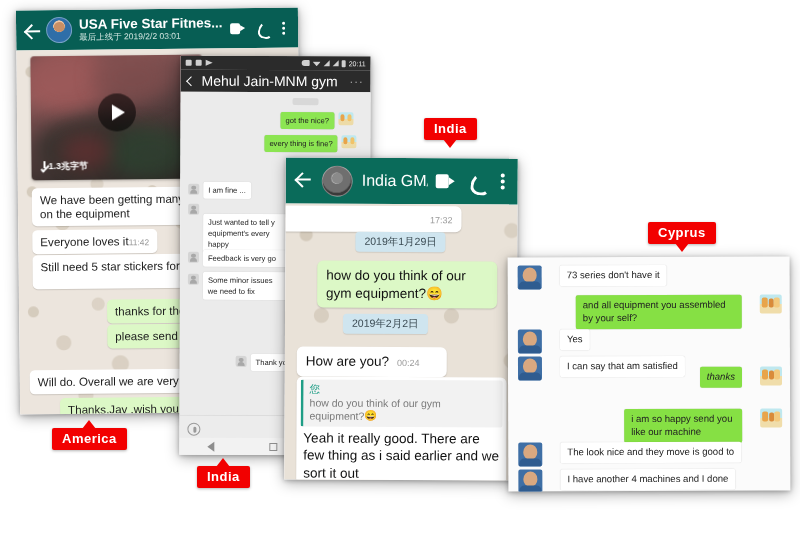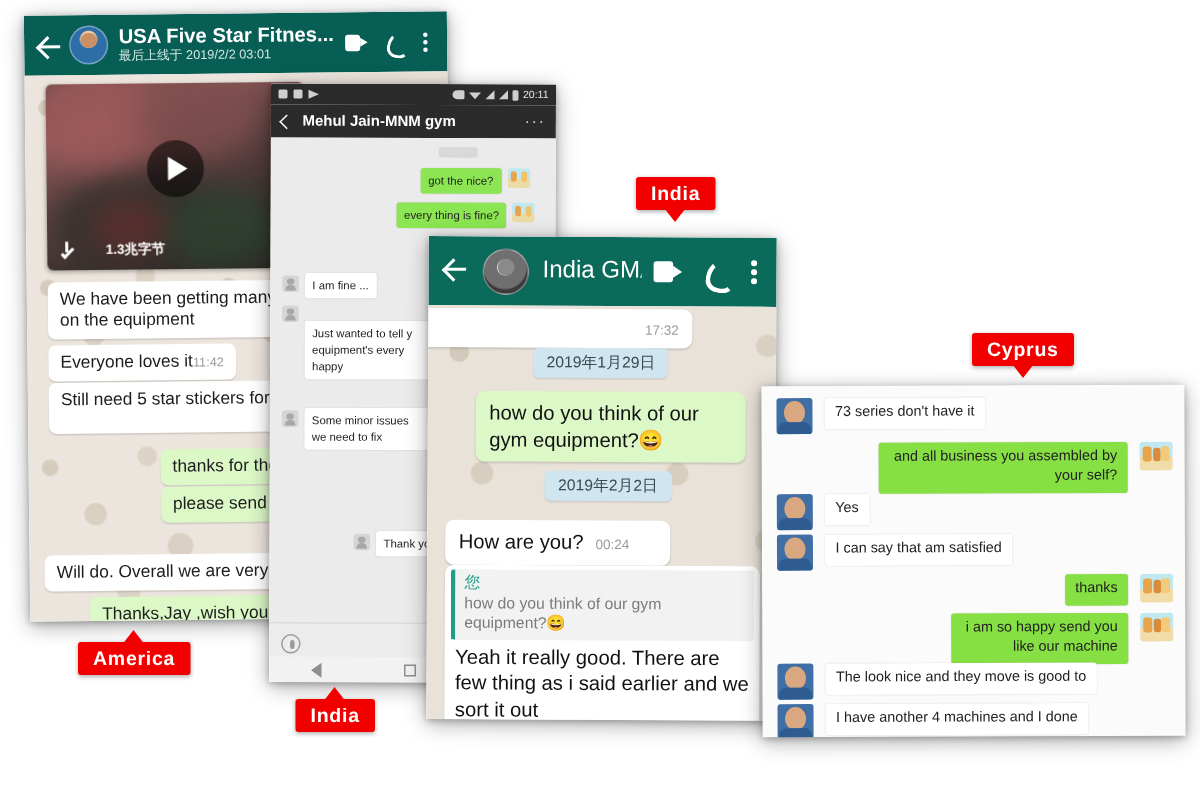--- a/index.html
+++ b/index.html
@@ -57,21 +57,21 @@
   }
   .video-card{ position:absolute; left:14px; top:6px; width:172px; height:124px;
         background:linear-gradient(160deg,#6d4a4a 0%, #8a5757 22%, #5a4040 48%, #3d3230 70%, #2b2523 100%);
         border-radius:4px; overflow:hidden; filter:blur(0px); box-shadow:0 1px 3px rgba(0,0,0,.3);}
   .video-card .blob{position:absolute;border-radius:50%;filter:blur(9px);opacity:.8;}
   .play-btn{ position:absolute; left:50%; top:46%; transform:translate(-50%,-50%);
         width:38px;height:38px;border-radius:50%;background:rgba(0,0,0,.55);
         display:flex;align-items:center;justify-content:center;}
   .play-btn i{ border-style:solid;border-width:8px 0 8px 13px;
         border-color:transparent transparent transparent #fff; margin-left:3px;}
-  .dl-row{ position:absolute; left:8px; bottom:7px; display:flex; align-items:center; gap:22px;
+  .dl-row{ position:absolute; left:8px; bottom:7px; display:flex; align-items:center; gap:0;
         color:#fff; font-size:9px; font-weight:bold;text-align:center;}
   .dl-arrow{ width:9px;height:11px;position:relative;}
   .dl-arrow:before{content:"";position:absolute;left:3.5px;top:0;width:2px;height:7px;background:#fff;}
   .dl-arrow:after{content:"";position:absolute;left:1px;top:5px;width:7px;height:2px;
         border-left:2px solid #fff;border-bottom:2px solid #fff;transform:rotate(-45deg);}
 
   .bub{ position:absolute; border-radius:5px; padding:5px 8px; font-size:11.6px; color:#1d1d1d;
         line-height:1.22; box-shadow:0 1px 1px rgba(0,0,0,.13); }
   .bub.in{ background:#ffffff; }
   .bub.out{ background:#dcf8c6; }
@@ -89,21 +89,21 @@
   .wifi{ display:inline-block;width:8px;height:6px;background:#cfcfcf;
         clip-path:polygon(50% 100%, 0 25%, 100% 25%);}
   .batt{ display:inline-block;width:4px;height:7px;background:#cfcfcf;border-radius:1px;}
   .key{ display:inline-block;width:8px;height:6px;background:#cfcfcf;border-radius:3px 1px 1px 3px;}
   .paper{ display:inline-block;width:0;height:0;border-style:solid;border-width:3px 0 3px 7px;
         border-color:transparent transparent transparent #cfcfcf;}
 
   .mb-hdr{ height:22px; background:#2b2b2b; display:flex; align-items:center; padding:0 7px; color:#fff;}
   .mb-chev{ width:7px;height:7px;border-left:1.6px solid #fff;border-bottom:1.6px solid #fff;
         transform:rotate(45deg); margin-right:7px;}
-  .mb-title{ font-size:10px; font-weight:bold; }
+  .mb-title{ font-size:14px; font-weight:normal; }
   .mb-dots{ margin-left:auto; font-size:11px; letter-spacing:1px; color:#cfcfcf; line-height:6px;}
   .mb-body{ position:relative; height:calc(100% - 14px - 22px - 40px); background:#ebebeb; overflow:hidden;}
   .mrow{ position:absolute; display:flex; align-items:flex-start; gap:4px; }
   .mav{ width:11px;height:11px;border-radius:2px;background:#d5d5d5;position:relative;flex:0 0 auto;margin-top:2px;}
   .mav:before{content:"";position:absolute;left:3.2px;top:1.6px;width:4.6px;height:4.6px;border-radius:50%;background:#a8a8a8;}
   .mav:after{content:"";position:absolute;left:1.6px;bottom:1.2px;width:7.8px;height:4px;border-radius:4px 4px 0 0;background:#a8a8a8;}
   .mbub{ background:#fff; border-radius:2px; padding:3px 5px; font-size:7.6px; color:#222; line-height:1.45;
         box-shadow:0 0 1px rgba(0,0,0,.18); }
   .mbub.g{ background:#8ce552; }
   .mstamp{ position:absolute; background:#d8d8d8; border-radius:2px; height:7px; }
@@ -151,21 +151,21 @@
   .gbub.in{ background:#ffffff; }
   .quote{ border-left:3px solid #1f9e86; background:#f2f2f2; padding:3px 6px; border-radius:2px;
         margin:-2px -3px 3px -3px;}
   .quote .qn{ color:#1f9e86; font-size:10.5px; }
   .quote .qt{ color:#7b7b7b; font-size:10.5px; line-height:1.28;}
   .tmsmall{ font-size:9px; color:#9b9b9b; }
 
   
   #win-cyprus{ left:508px; top:257px; width:282px; height:234px; transform:rotate(-0.2deg);
         background:#fbfbfb; }
-  .crow{ position:absolute; display:flex; align-items:flex-start; gap:8px;text-align:right;}
+  .crow{ position:absolute; display:flex; align-items:flex-start; gap:18px;}
   .cav{ width:24px;height:24px;border-radius:2px;flex:0 0 auto; overflow:hidden; position:relative;
         background:linear-gradient(150deg,#3f6fa5 0 100%);}
   .cav:before{content:"";position:absolute;left:5px;top:2px;width:14px;height:15px;border-radius:50% 50% 45% 45%;
         background:#d9a880;}
   .cav:after{content:"";position:absolute;left:1px;bottom:0;width:22px;height:8px;background:#2f5c90;
         border-radius:5px 5px 0 0;}
   .cbub{ border-radius:2px; padding:4px 7px; font-size:9.6px; line-height:1.35; color:#222;
         box-shadow:0 0 1px rgba(0,0,0,.2); max-width:215px;}
   .cbub.in{ background:#ffffff; }
   .cbub.out{ background:#86e044; }
@@ -287,20 +287,24 @@
         <div class="mbub">I am fine ...</div>
       </div>
 
       <div class="mrow" style="left:8px; top:110px;">
         <div class="mav"></div>
         <div class="mbub" style="white-space:pre-line; width:120px;margin-top:12px;">Just wanted to tell y
 equipment's every
 happy</div>
       </div>
 
+      <div class="mrow" style="left:8px; top:158px;">
+        <div class="mav"></div>
+        <div class="mbub" style="width:120px;">Feedback is very go</div>
+      </div>
 
       <div class="mrow" style="left:8px; top:180px;">
         <div class="mav"></div>
         <div class="mbub" style="white-space:pre-line; width:120px;">Some minor issues
 we need to fix</div>
       </div>
 
       <div class="mstamp" style="left:110px; top:218px; width:22px;"></div>
 
       <div class="mrow" style="left:8px; top:262px;padding-left:48px;">
@@ -340,21 +344,21 @@
     <div class="wa-body">
 
       <div class="gbub in" style="left:-14px; top:2px; width:190px; text-align:right; padding:4px 9px;">
         <span class="tmsmall">17:32</span>
       </div>
 
       <div class="datechip" style="left:70px; top:28px;">2019年1月29日</div>
 
       <div class="gbub out" style="left:32px; top:57px; width:180px;">how do you think of our gym equipment?😄</div>
 
-      <div class="datechip" style="left:78px; top:110px;text-align:center;">2019年2月2日</div>
+      <div class="datechip" style="left:58px; top:110px;text-align:center;">2019年2月2日</div>
 
       <div class="gbub in" style="left:12px; top:143px; width:150px; display:flex; align-items:baseline; gap:8px;">
         <span>How are you?</span>
         <span class="tmsmall">00:24</span>
       </div>
 
       <div class="gbub in" style="left:12px; top:173px; width:210px; padding:5px 7px 14px 7px;">
         <div class="quote">
           <div class="qn">您</div>
           <div class="qt">how do you think of our gym equipment?😄</div>
@@ -367,37 +371,37 @@
 
   <div class="win" id="win-cyprus">
     <div style="position:relative;width:100%;height:100%;">
 
       <div class="crow" style="left:10px; top:8px;">
         <div class="cav"></div>
         <div class="cbub in">73 series don't have it</div>
       </div>
 
       <div class="crow" style="right:8px; top:38px;">
-        <div class="cbub out" style="width:166px;">and all business you assembled by your self?</div>
+        <div class="cbub out" style="width:166px;">and all equipment you assembled by your self?</div>
         <div class="csticker">
             <em></em>
           </div>
       </div>
 
       <div class="crow" style="left:10px; top:72px;">
         <div class="cav"></div>
         <div class="cbub in">Yes</div>
       </div>
 
       <div class="crow" style="left:10px; top:99px;">
         <div class="cav"></div>
         <div class="cbub in">I can say that am satisfied</div>
       </div>
 
-      <div class="crow" style="right:8px; top:126px;">
+      <div class="crow" style="right:8px; top:110px;font-style:italic;">
         <div class="cbub out">thanks</div>
         <div class="csticker">
             <em></em>
           </div>
       </div>
 
       <div class="crow" style="right:8px; top:152px;">
         <div class="cbub out" style="width:118px;">i am so happy send you like our machine</div>
         <div class="csticker">
             <em></em>

